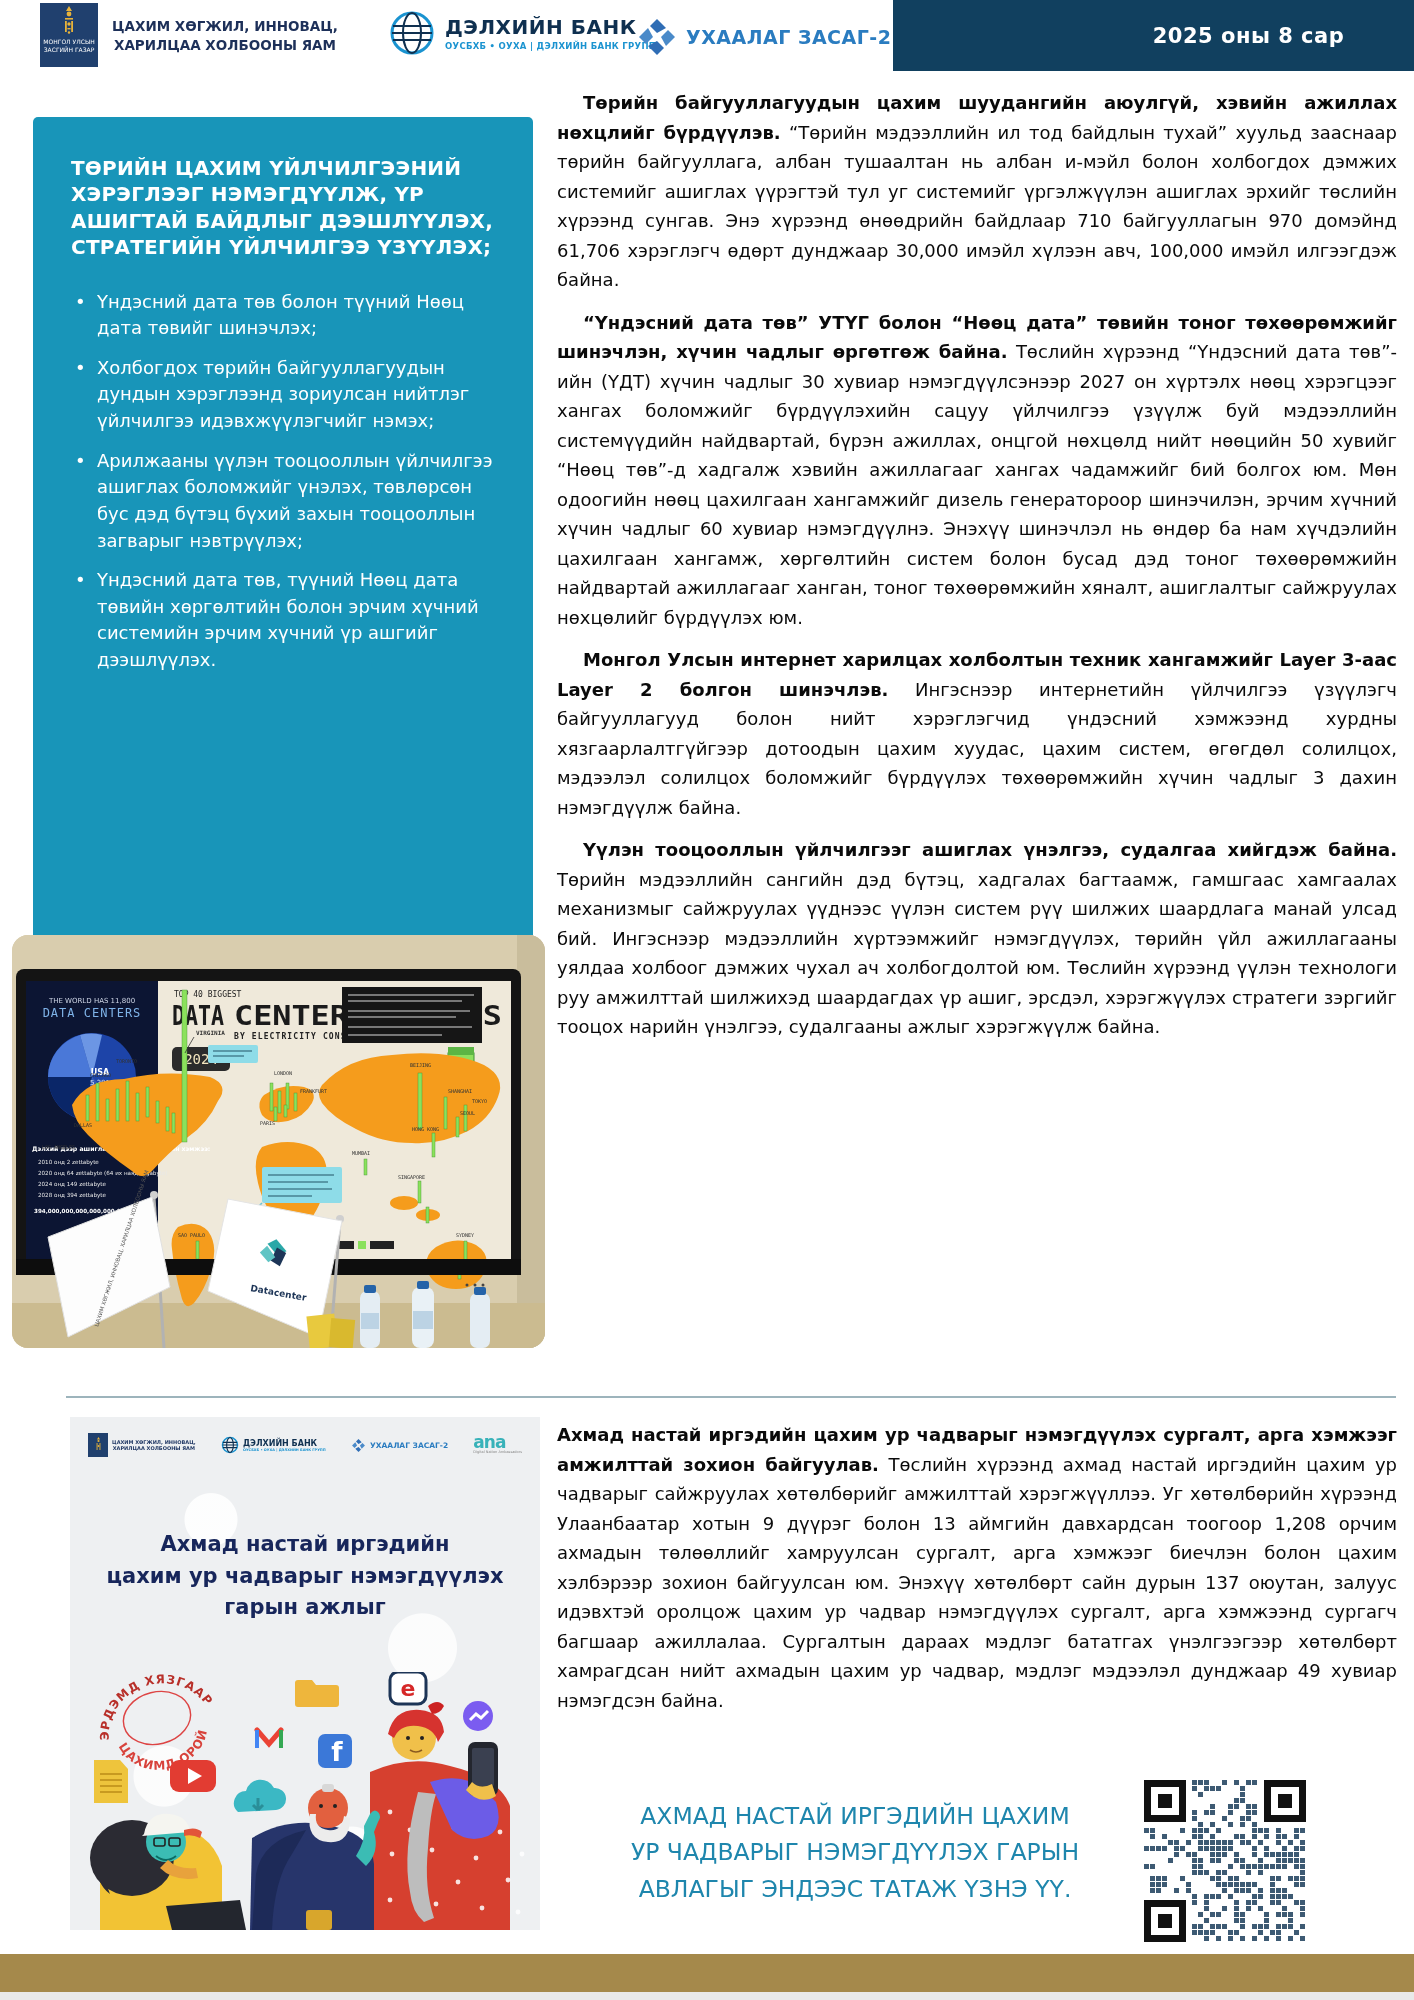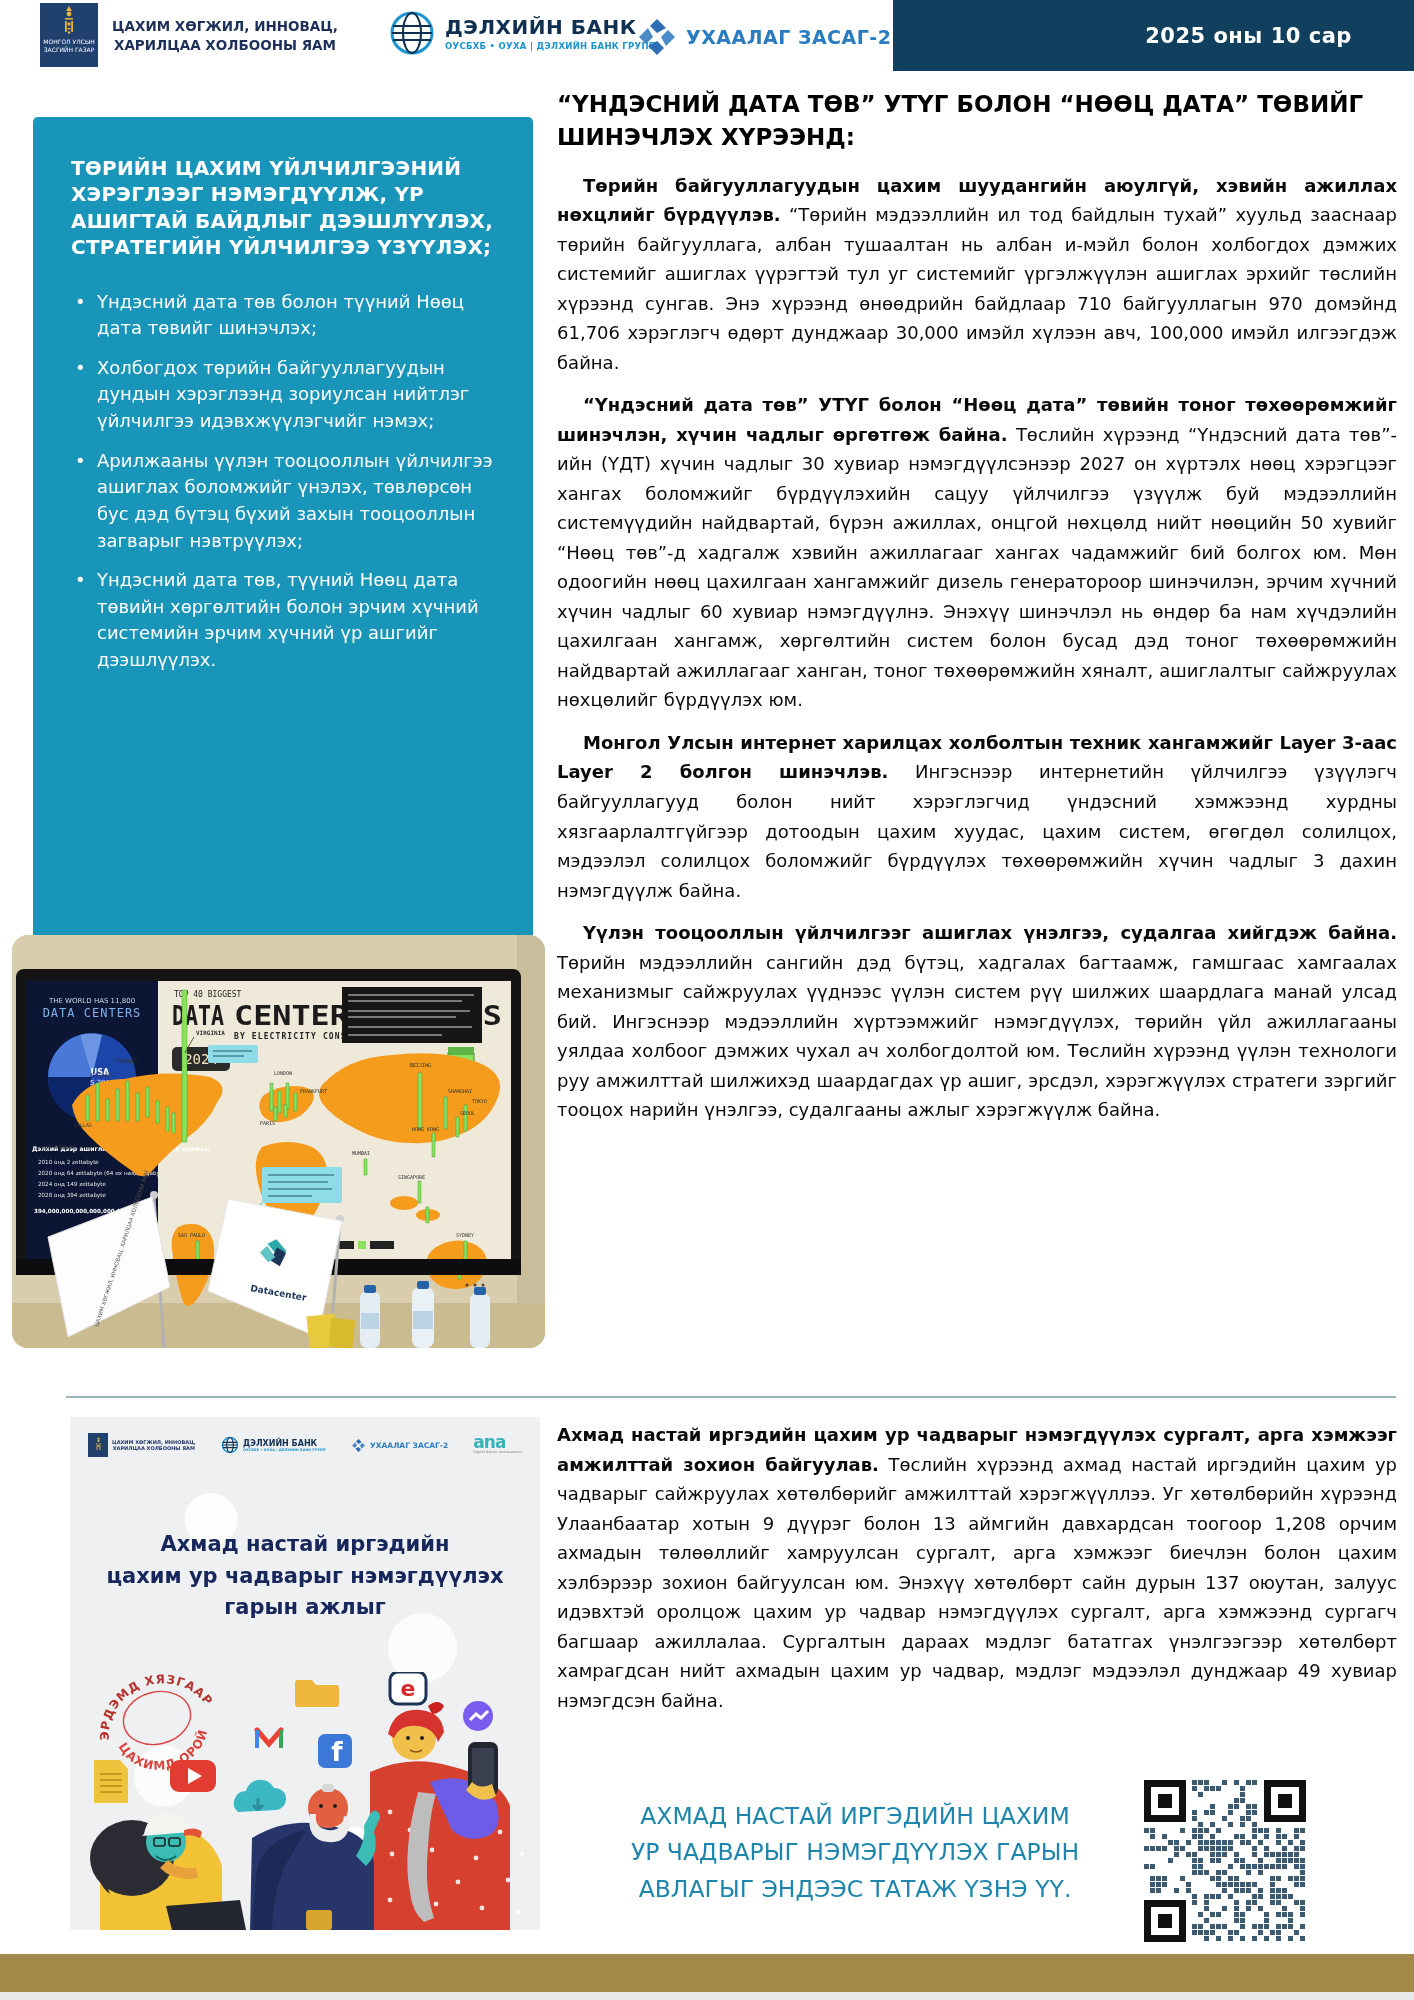--- a/index.html
+++ b/index.html
@@ -118,36 +118,35 @@
           <path d="M21 3 L30 12 L21 17 L14 10 Z" fill="#2f6db5"></path>
           <path d="M39 21 L30 30 L25 21 L32 14 Z" fill="#4a8ac9"></path>
           <path d="M21 39 L12 30 L21 25 L28 32 Z" fill="#2f6db5"></path>
           <path d="M3 21 L12 12 L17 21 L10 28 Z" fill="#4a8ac9"></path>
         </g>
       </svg>
       <div class="nm">УХААЛАГ ЗАСАГ-2</div>
     </div>
 
     <div class="date-box">
-      <span>2025 оны 10 сар</span>
+      <span>2025 оны 8 сар</span>
     </div>
   </div>
 
   <div class="teal-box">
     <h2>ТӨРИЙН ЦАХИМ ҮЙЛЧИЛГЭЭНИЙ ХЭРЭГЛЭЭГ НЭМЭГДҮҮЛЖ, ҮР АШИГТАЙ БАЙДЛЫГ ДЭЭШЛҮҮЛЭХ, СТРАТЕГИЙН ҮЙЛЧИЛГЭЭ ҮЗҮҮЛЭХ;</h2>
     <ul>
       <li>Үндэсний дата төв болон түүний Нөөц дата төвийг шинэчлэх;</li>
       <li>Холбогдох төрийн байгууллагуудын дундын хэрэглээнд зориулсан нийтлэг үйлчилгээ идэвхжүүлэгчийг нэмэх;</li>
       <li>Арилжааны үүлэн тооцооллын үйлчилгээ ашиглах боломжийг үнэлэх, төвлөрсөн бус дэд бүтэц бүхий захын тооцооллын загварыг нэвтрүүлэх;</li>
       <li>Үндэсний дата төв, түүний Нөөц дата төвийн хөргөлтийн болон эрчим хүчний системийн эрчим хүчний үр ашгийг дээшлүүлэх.</li>
     </ul>
   </div>
 
   <div class="article">
-    <h1>“ҮНДЭСНИЙ ДАТА ТӨВ” УТҮГ БОЛОН “НӨӨЦ ДАТА” ТӨВИЙГ ШИНЭЧЛЭХ ХҮРЭЭНД:</h1>
     <p><span class="lead">Төрийн байгууллагуудын цахим шуудангийн аюулгүй, хэвийн ажиллах нөхцлийг бүрдүүлэв.</span> <span>“Төрийн мэдээллийн ил тод байдлын тухай” хуульд зааснаар төрийн байгууллага, албан тушаалтан нь албан и-мэйл болон холбогдох дэмжих системийг ашиглах үүрэгтэй тул уг системийг үргэлжүүлэн ашиглах эрхийг төслийн хүрээнд сунгав. Энэ хүрээнд өнөөдрийн байдлаар 710 байгууллагын 970 домэйнд 61,706 хэрэглэгч өдөрт дунджаар 30,000 имэйл хүлээн авч, 100,000 имэйл илгээгдэж байна.</span></p>
     <p><span class="lead">“Үндэсний дата төв” УТҮГ болон “Нөөц дата” төвийн тоног төхөөрөмжийг шинэчлэн, хүчин чадлыг өргөтгөж байна.</span> <span>Төслийн хүрээнд “Үндэсний дата төв”-ийн (ҮДТ) хүчин чадлыг 30 хувиар нэмэгдүүлсэнээр 2027 он хүртэлх нөөц хэрэгцээг хангах боломжийг бүрдүүлэхийн сацуу үйлчилгээ үзүүлж буй мэдээллийн системүүдийн найдвартай, бүрэн ажиллах, онцгой нөхцөлд нийт нөөцийн 50 хувийг “Нөөц төв”-д хадгалж хэвийн ажиллагааг хангах чадамжийг бий болгох юм. Мөн одоогийн нөөц цахилгаан хангамжийг дизель генератороор шинэчилэн, эрчим хүчний хүчин чадлыг 60 хувиар нэмэгдүүлнэ. Энэхүү шинэчлэл нь өндөр ба нам хүчдэлийн цахилгаан хангамж, хөргөлтийн систем болон бусад дэд тоног төхөөрөмжийн найдвартай ажиллагааг ханган, тоног төхөөрөмжийн хяналт, ашиглалтыг сайжруулах нөхцөлийг бүрдүүлэх юм.</span></p>
     <p><span class="lead">Монгол Улсын интернет харилцах холболтын техник хангамжийг Layer 3-аас Layer 2 болгон шинэчлэв.</span> <span>Ингэснээр интернетийн үйлчилгээ үзүүлэгч байгууллагууд болон нийт хэрэглэгчид үндэсний хэмжээнд хурдны хязгаарлалтгүйгээр дотоодын цахим хуудас, цахим систем, өгөгдөл солилцох, мэдээлэл солилцох боломжийг бүрдүүлэх төхөөрөмжийн хүчин чадлыг 3 дахин нэмэгдүүлж байна.</span></p>
     <p><span class="lead">Үүлэн тооцооллын үйлчилгээг ашиглах үнэлгээ, судалгаа хийгдэж байна.</span> <span>Төрийн мэдээллийн сангийн дэд бүтэц, хадгалах багтаамж, гамшгаас хамгаалах механизмыг сайжруулах үүднээс үүлэн систем рүү шилжих шаардлага манай улсад бий. Ингэснээр мэдээллийн хүртээмжийг нэмэгдүүлэх, төрийн үйл ажиллагааны уялдаа холбоог дэмжих чухал ач холбогдолтой юм. Төслийн хүрээнд үүлэн технологи руу амжилттай шилжихэд шаардагдах үр ашиг, эрсдэл, хэрэгжүүлэх стратеги зэргийг тооцох нарийн үнэлгээ, судалгааны ажлыг хэрэгжүүлж байна.</span></p>
   </div>
 
   <div class="photo">
     <svg width="533" height="413" viewBox="0 0 533 413">
 
       <rect x="0" y="0" width="533" height="413" fill="#d9cdae"></rect>

